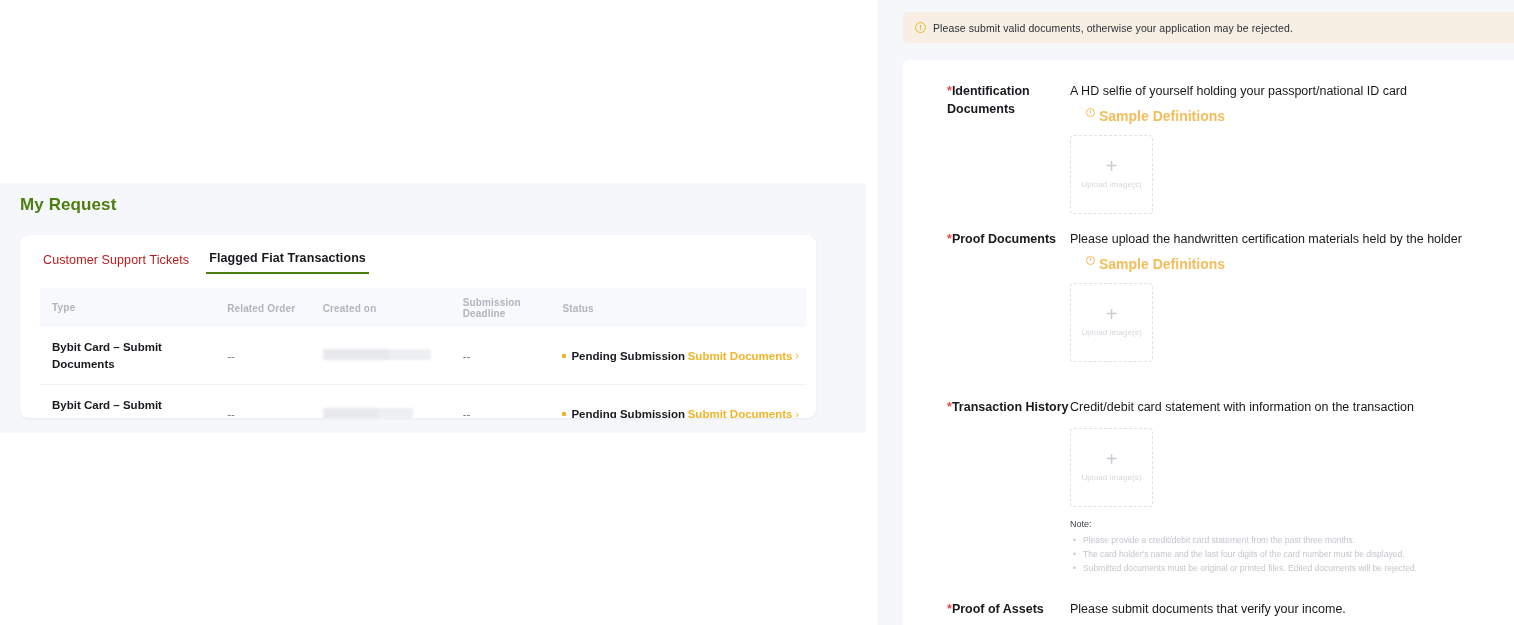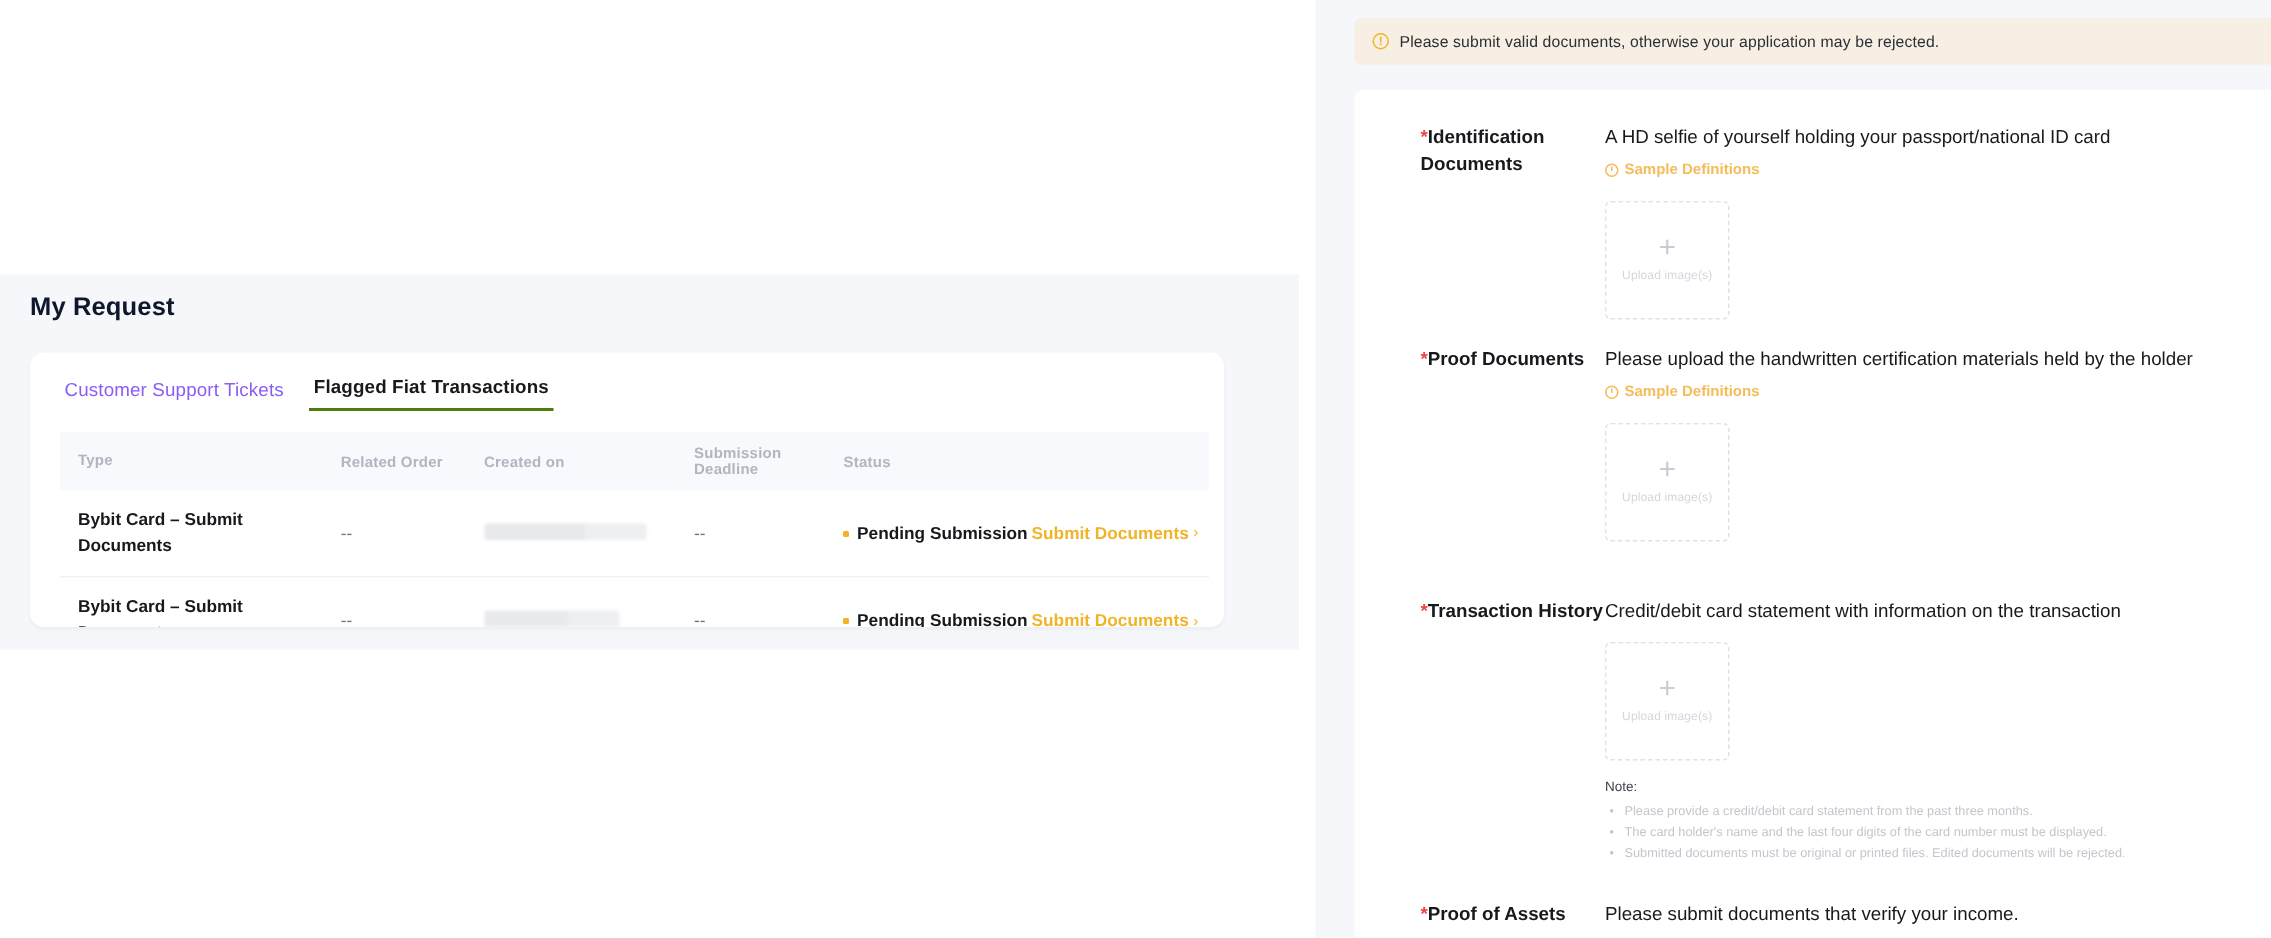--- a/index.html
+++ b/index.html
@@ -13,37 +13,37 @@
   .page { position: relative; width: 1514px; height: 625px; background:#fff; }
 
   
   .left-panel {
     position: absolute; left: 0; top: 183px;
     width: 866px; height: 250px;
     background: #f5f7fa;
   }
   .page-title {
     position: absolute; left: 20px; top: 12px;
-    font-size: 17px; font-weight: bold; color: #0f172a;
+    font-size: 17px; font-weight: bold; color: #4d7c0f;
     letter-spacing: .1px;
   }
   .request-card {
     position: absolute; left: 20px; top: 52px;
     width: 796px; height: 183px;
     background: #ffffff;
     border-radius: 9px;
     box-shadow: 0 1px 3px rgba(20,30,60,.05);
     overflow: hidden;
   }
   .tabs {
     position: absolute; left: 20px; top: 16px;
     display: flex; align-items: flex-end; gap: 14px;
   }
   .tab {
-    font-size: 12.5px; color: #8b5cf6; padding: 0 3px 7px 3px;
+    font-size: 12.5px; color: #b91c1c; padding: 0 3px 7px 3px;
     white-space: nowrap; cursor: pointer; letter-spacing:.1px;
   }
   .tab.active {
     color: #18191d; font-weight: bold;
     border-bottom: 2px solid #4d7c0f;
   }
 
   table.req-table {
     position: absolute; left: 20px; top: 53px;
     width: 766px; border-collapse: collapse;
@@ -110,22 +110,22 @@
   }
   .frow { position: absolute; left: 0; width: 611px; }
   .flabel {
     position: absolute; left: 44px; width: 128px;
     font-size: 12.5px; font-weight: bold; color:#18191d; line-height:1.45;
   }
   .req-star { color:#ef4444; font-weight:bold; }
   .fbody { position: absolute; left: 167px; width: 420px; }
   .fdesc { font-size: 12.5px; color:#18191d; line-height:1.5; }
   .sample-link {
-    margin-top: 7px; display:inline-flex; align-items:center; gap:4px;
-    font-size: 10px; font-weight:bold; color:#f5bc5a; cursor:pointer;
+    margin-top: 7px; display:inline-flex; gap:4px;
+    font-size: 14px; font-weight:bold; color:#f5bc5a; cursor:pointer;margin-left:16px;
   }
   .sample-icon {
     width: 9px; height: 9px; border-radius:50%;
     border:1.2px solid #f5bc5a; flex:none; position:relative;
   }
   .sample-icon::after{
     content:""; position:absolute; left:3.2px; top:1.5px;
     width:1px; height:2.6px; background:#f5bc5a;
   }
   .upload-box {

